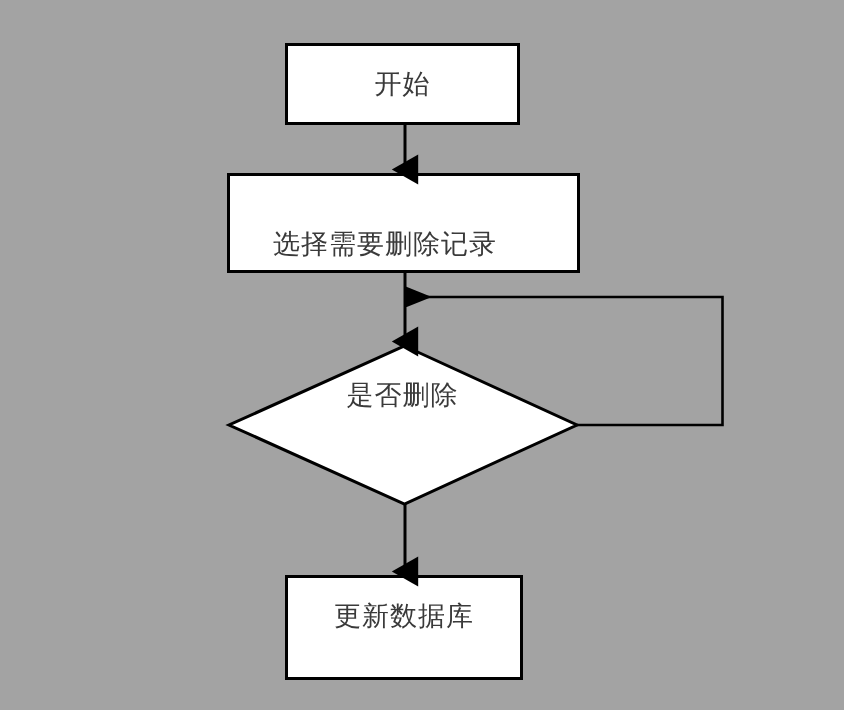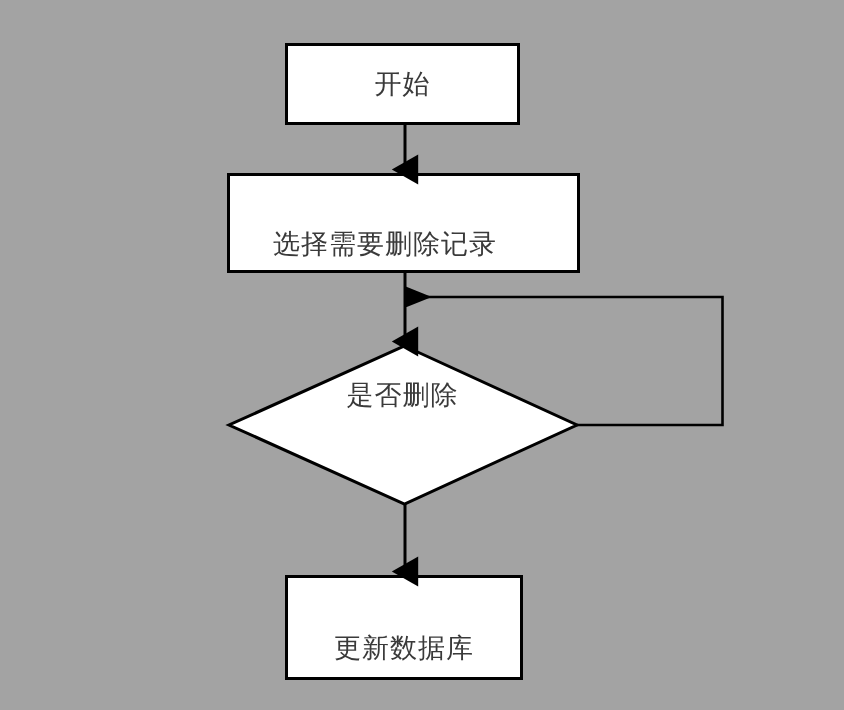--- a/index.html
+++ b/index.html
@@ -29,21 +29,21 @@
     font-size: 27px;
     line-height: 1;
     letter-spacing: 1px;
     white-space: nowrap;
     text-align: center;
     user-select: none;
   }
   .label-start   { left: 285px; top: 70px;  width: 235px; }
   .label-select  { left: 227px; top: 198px; width: 316px; margin-top: 32px; }
   .label-decide  { left: 227px; top: 381px; width: 351px; }
-  .label-update  { left: 285px; top: 602px; width: 238px; margin-top: 32px; }
+  .label-update  { left: 285px; top: 602px; width: 238px; }
 </style>
 </head>
 <body>
 
 <div id="canvas">
 
   <svg id="flow-svg" viewBox="0 0 844 710">
     <defs>
       <marker id="arrowhead-down" markerWidth="14" markerHeight="14" refX="5.2" refY="5" orient="auto" markerUnits="strokeWidth">
         <path d="M 0,0.6 L 10,0.6 L 5,9.4 Z" fill="#000000"></path>

